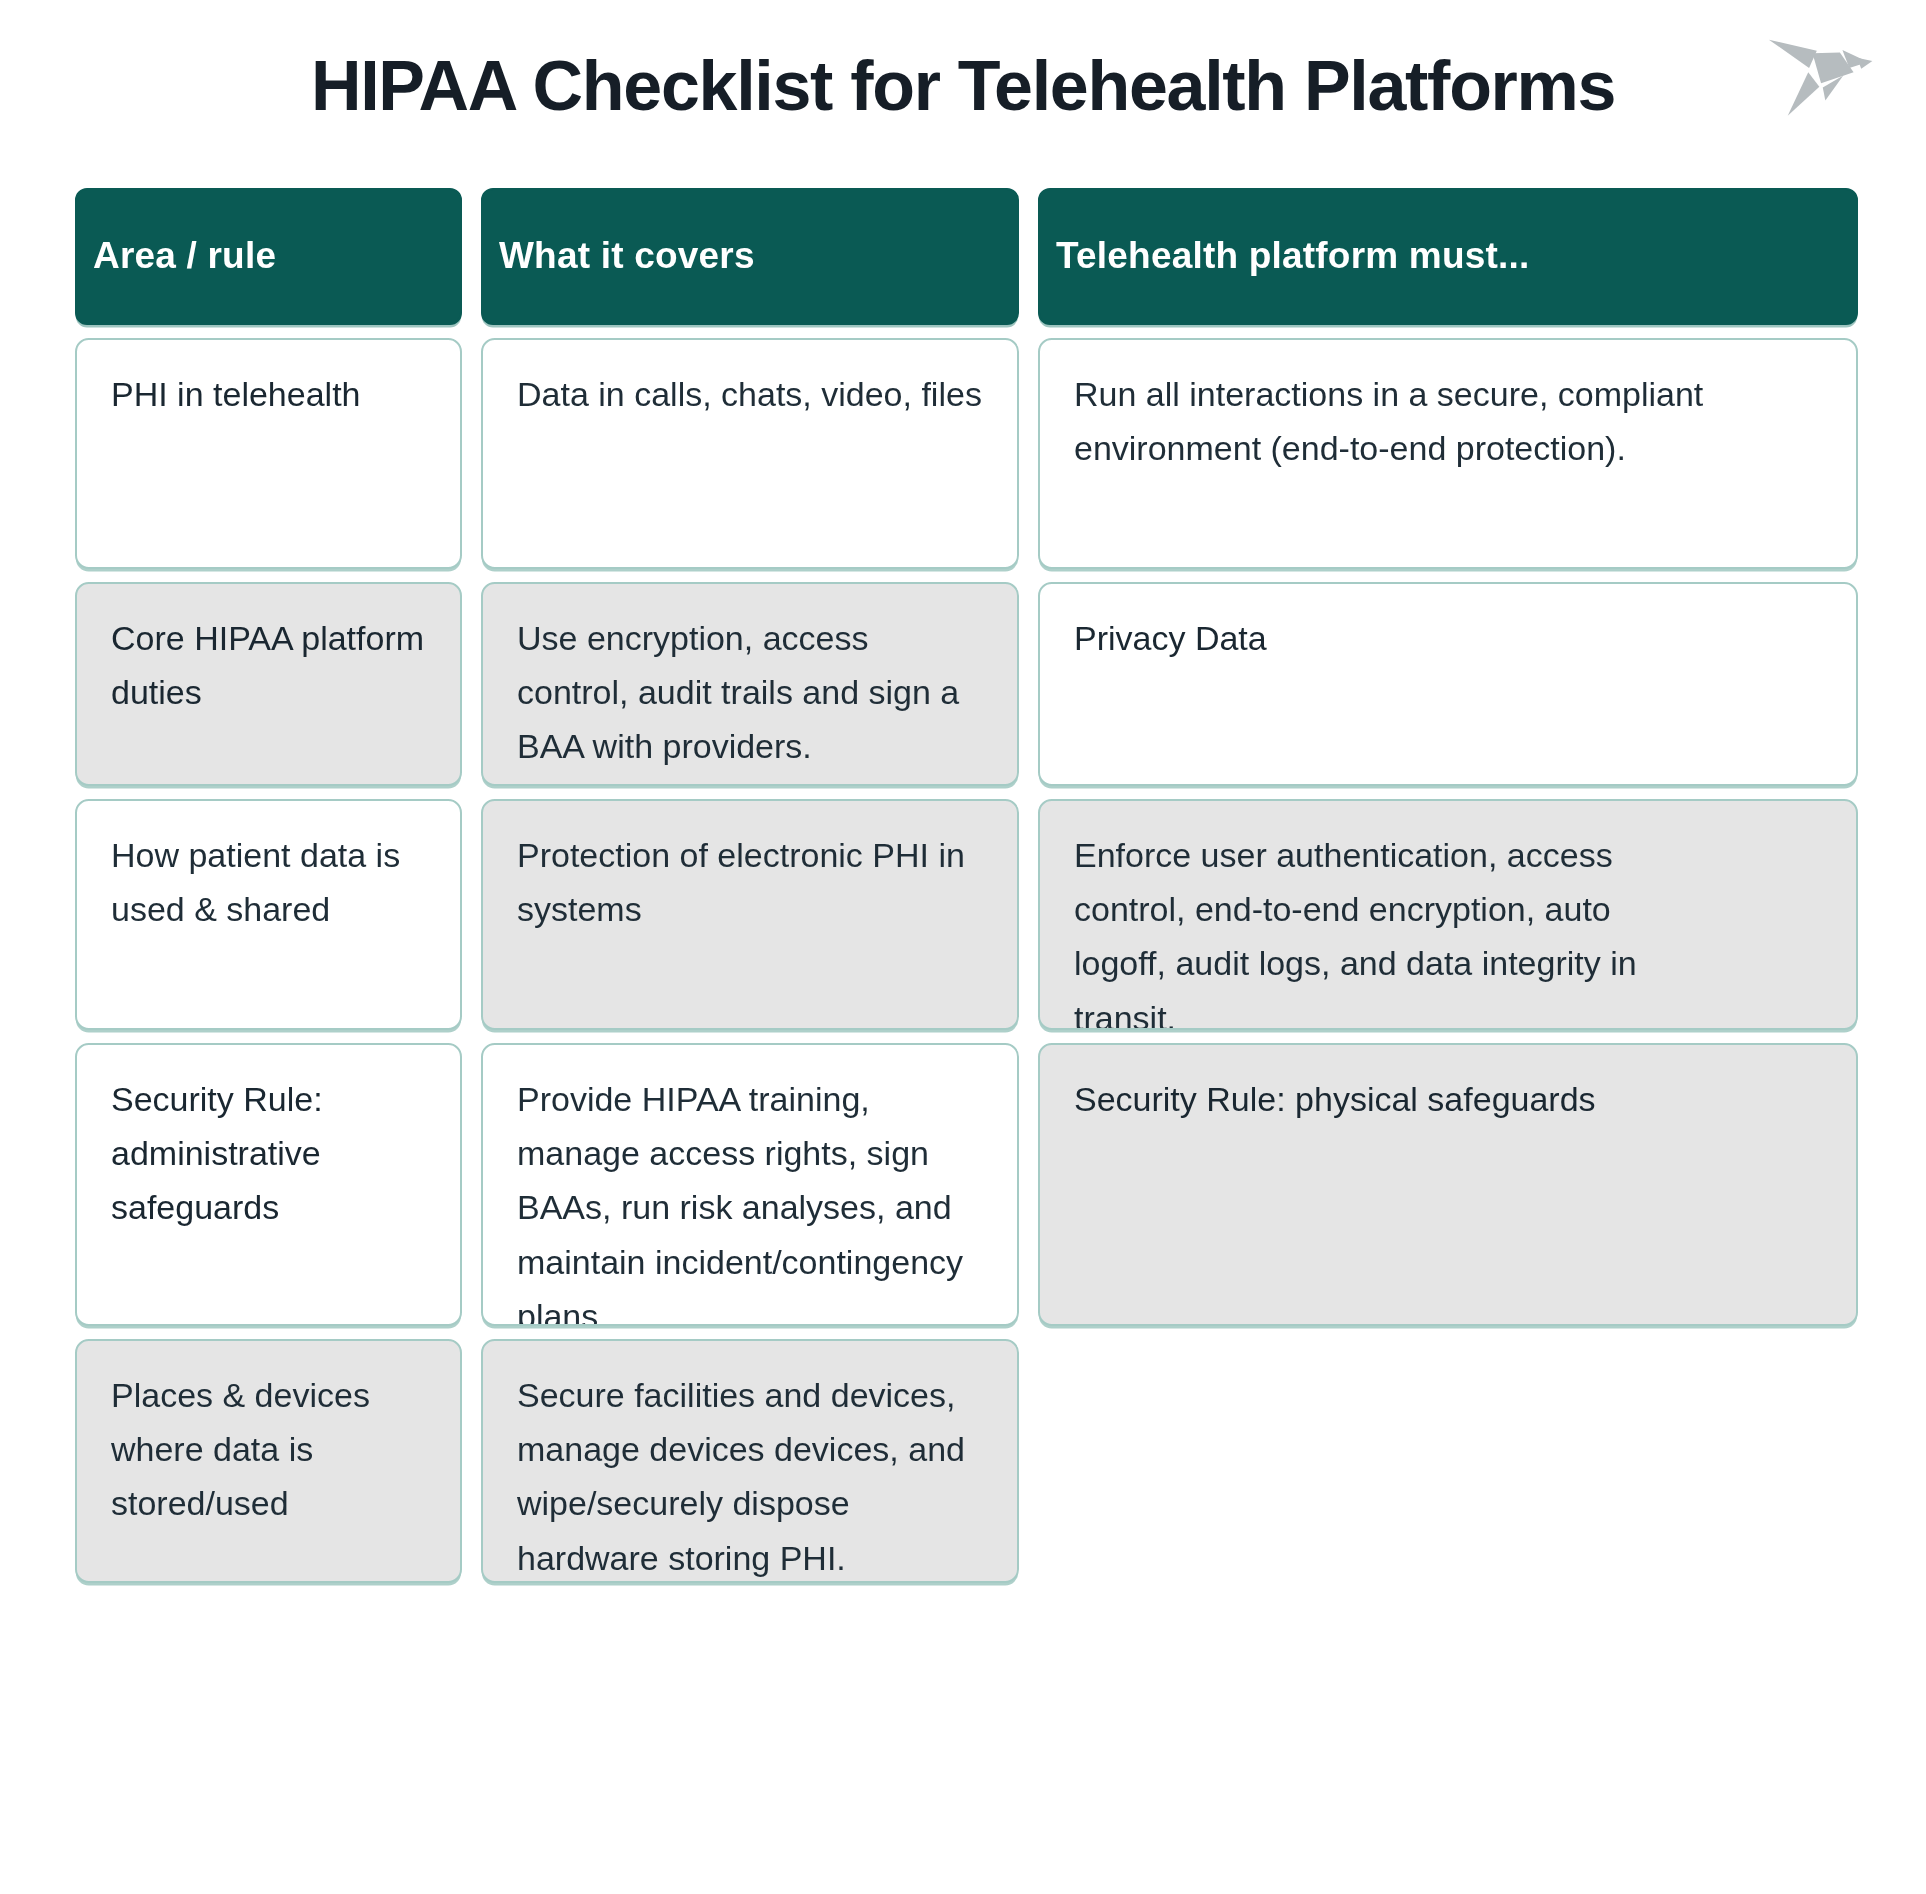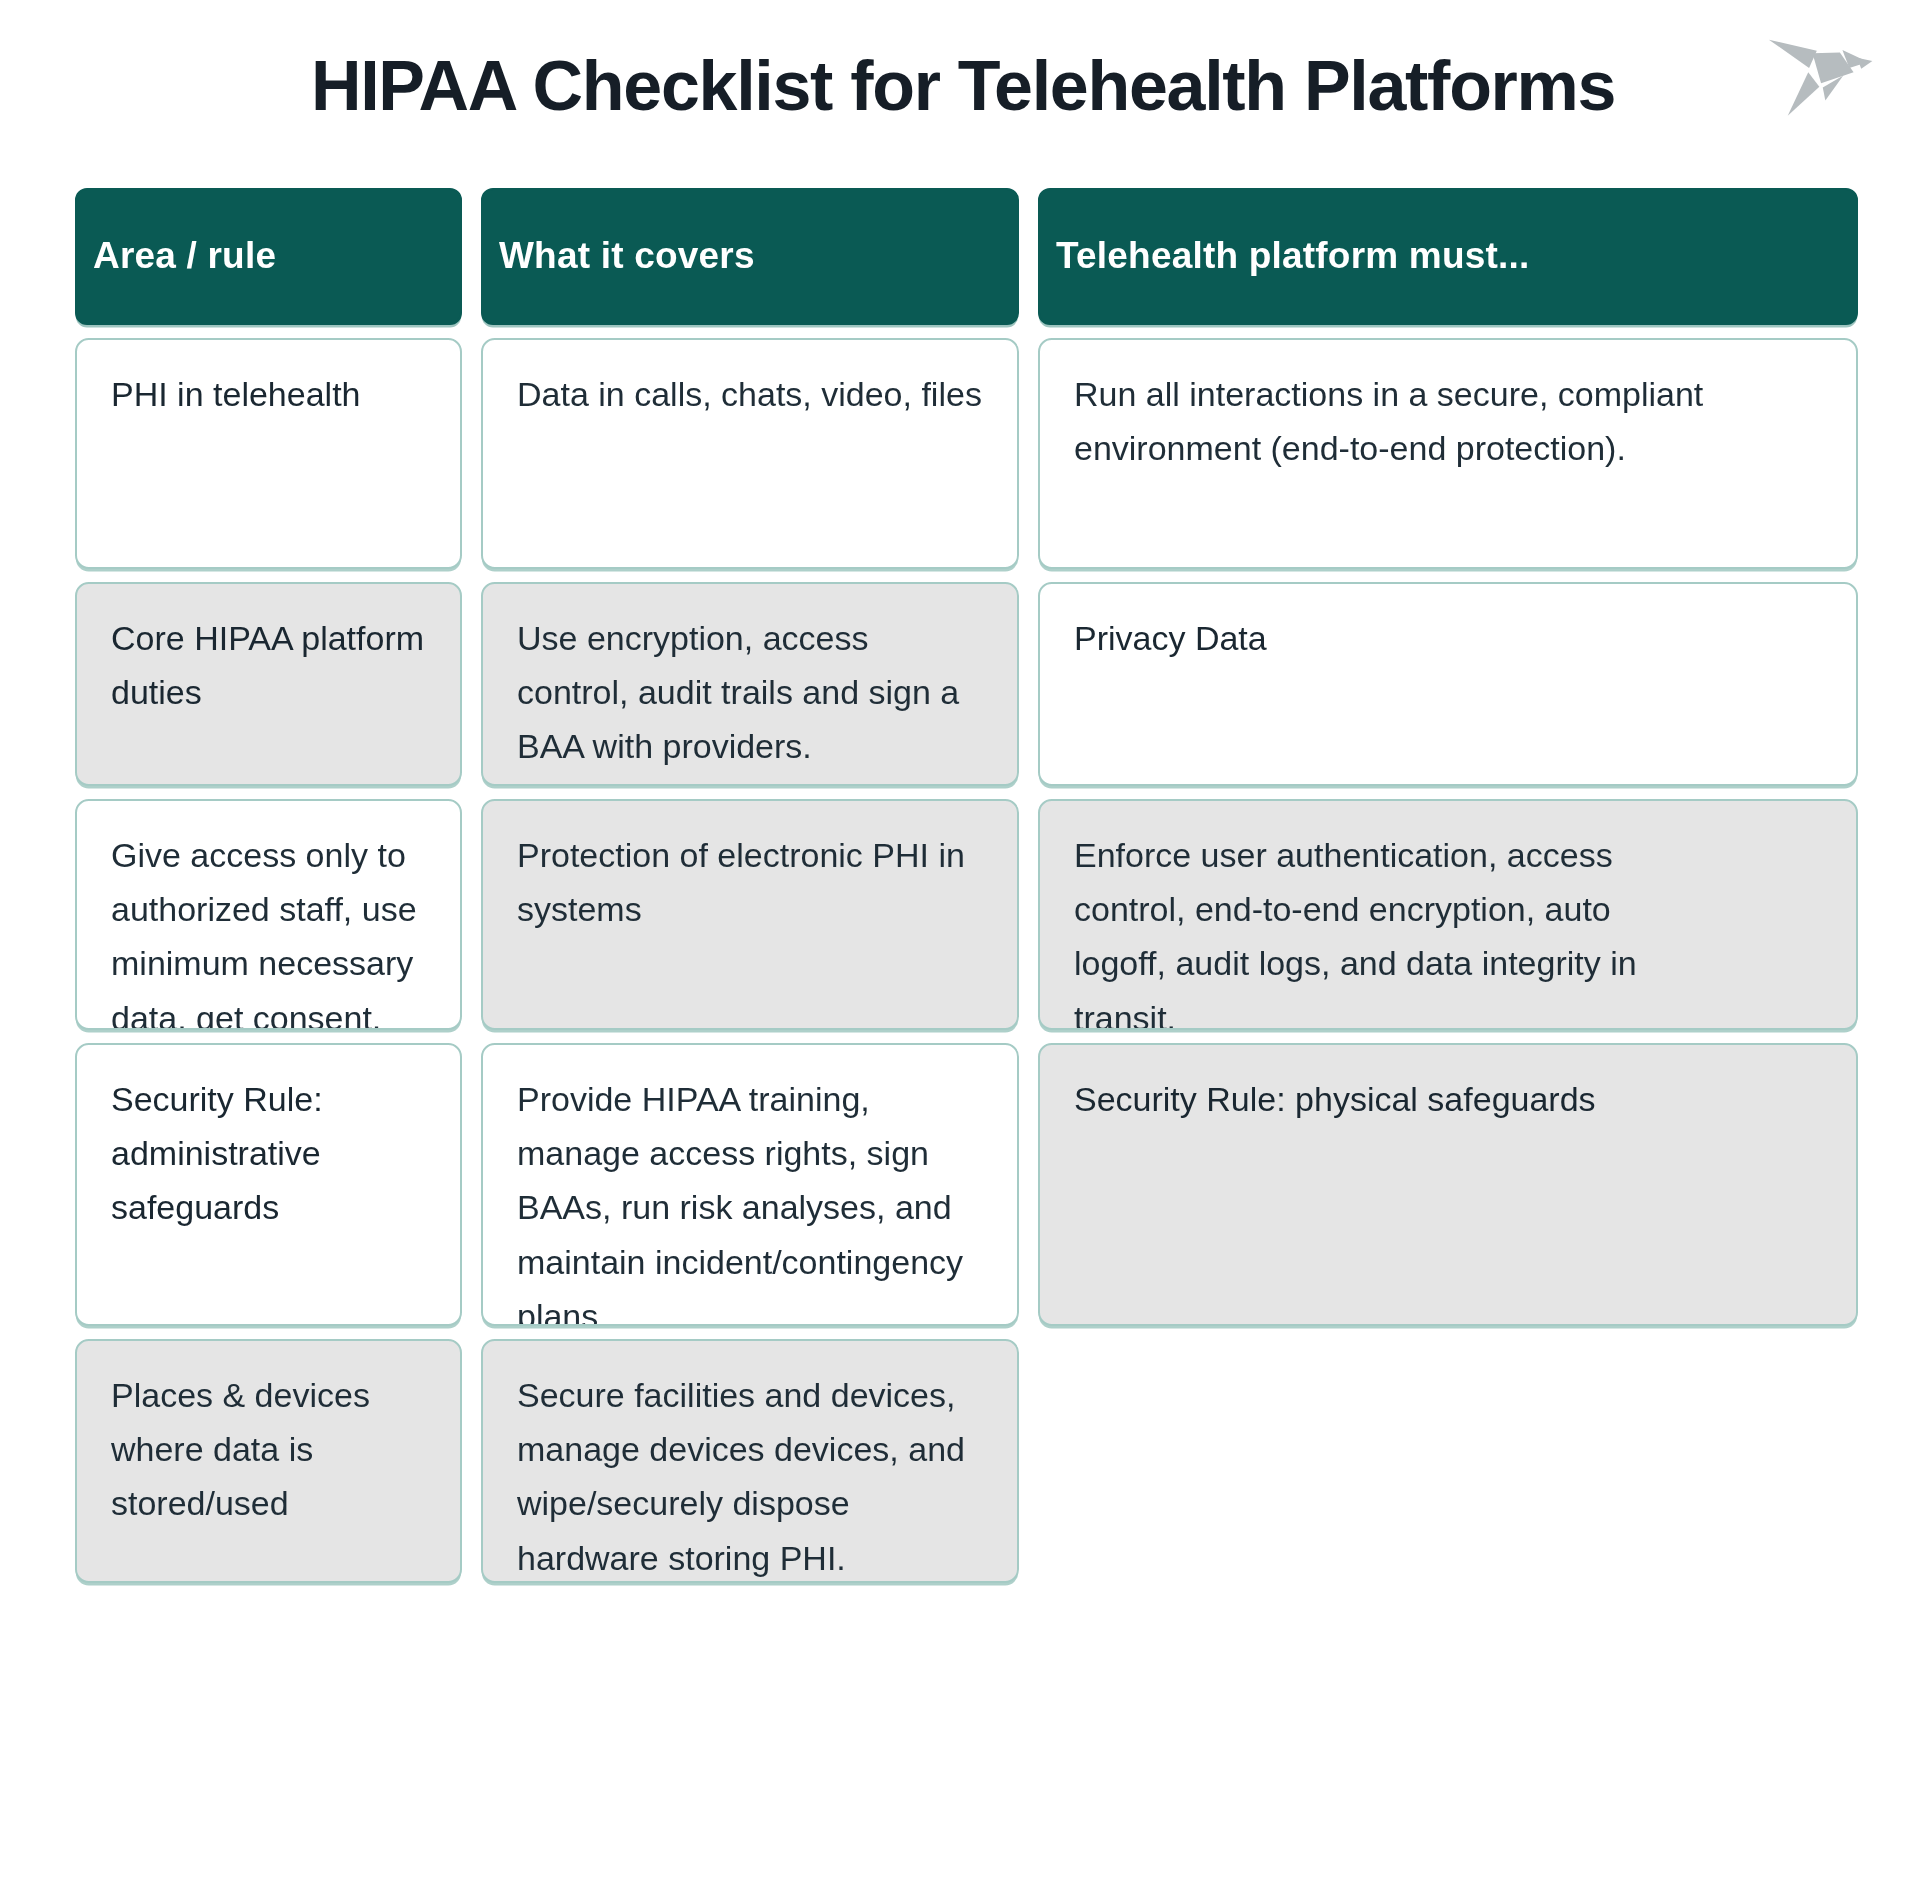--- a/index.html
+++ b/index.html
@@ -122,22 +122,22 @@
   <div class="cell light">
     <p class="area-text">Core HIPAA platform duties</p>
   </div>
   <div class="cell light must">
     <p class="body-text">Use encryption, access control, audit trails and sign a BAA with providers.</p>
   </div>
 
   <div class="cell white">
     <p class="area-text">Privacy Data</p>
   </div>
-  <div class="cell white must">
-    <p class="body-text">Give access only to authorized staff, use minimum necessary data, get consent, and explain how data is stored/shared.</p>
+  <div class="cell white">
+    <p class="body-text">How patient data is used &amp; shared</p>
   </div>
 
   <div class="cell light">
     <p class="body-text">Protection of electronic PHI in systems</p>
   </div>
   <div class="cell light must">
     <p class="body-text">Enforce user authentication, access control, end-to-end encryption, auto logoff, audit logs, and data integrity in transit.</p>
   </div>
 
   <div class="cell white">

